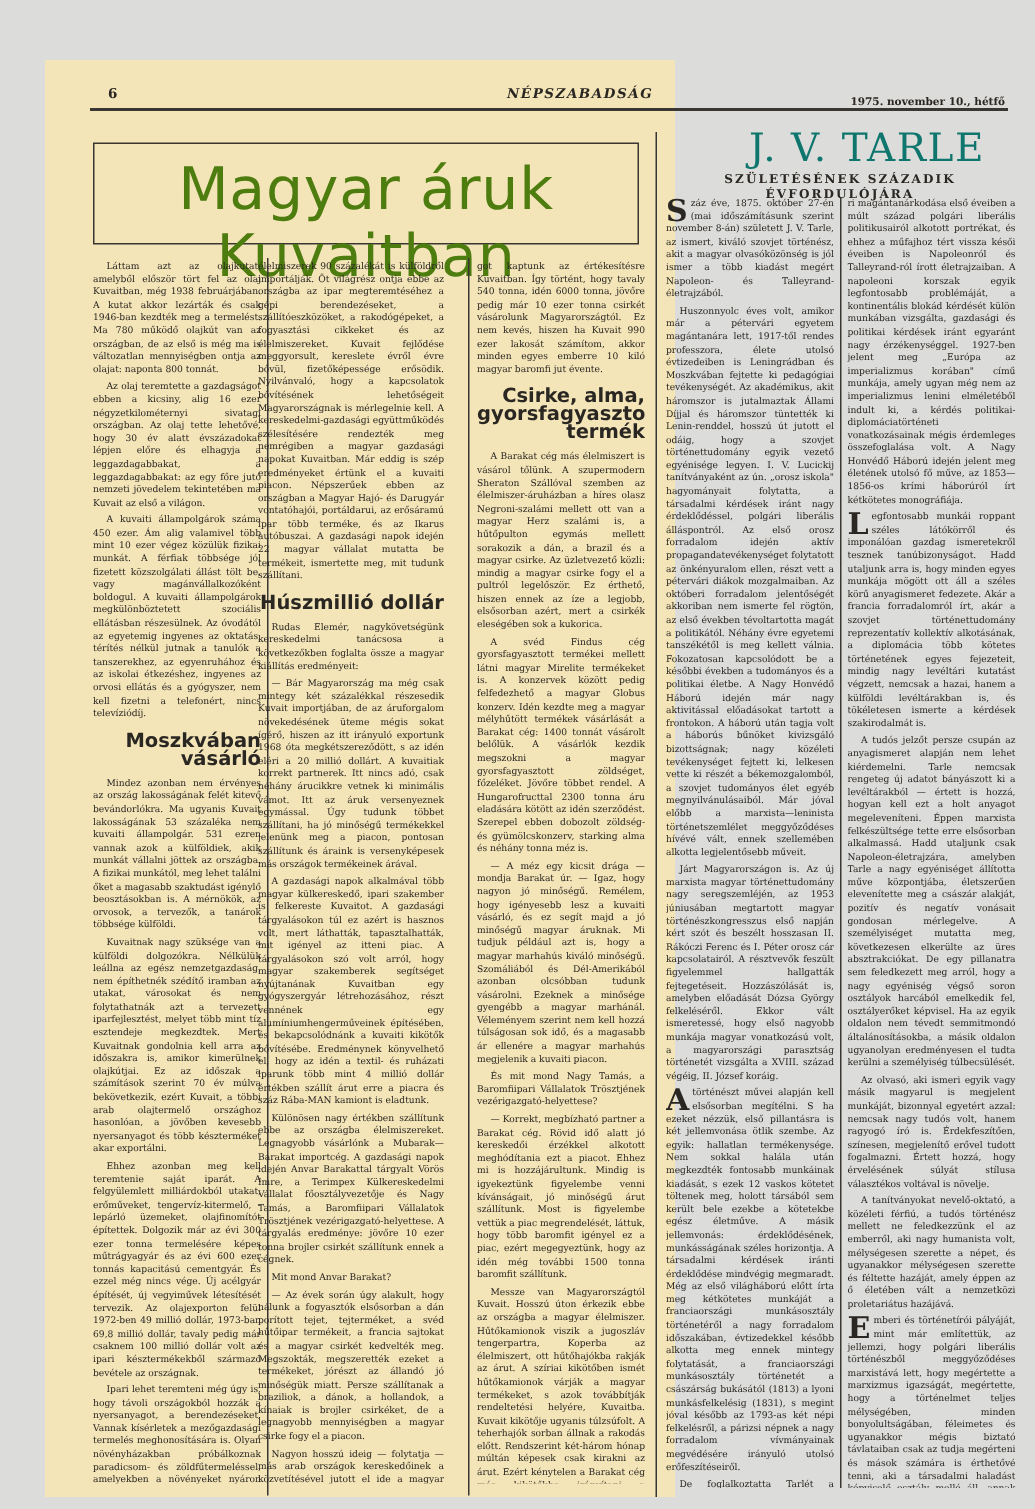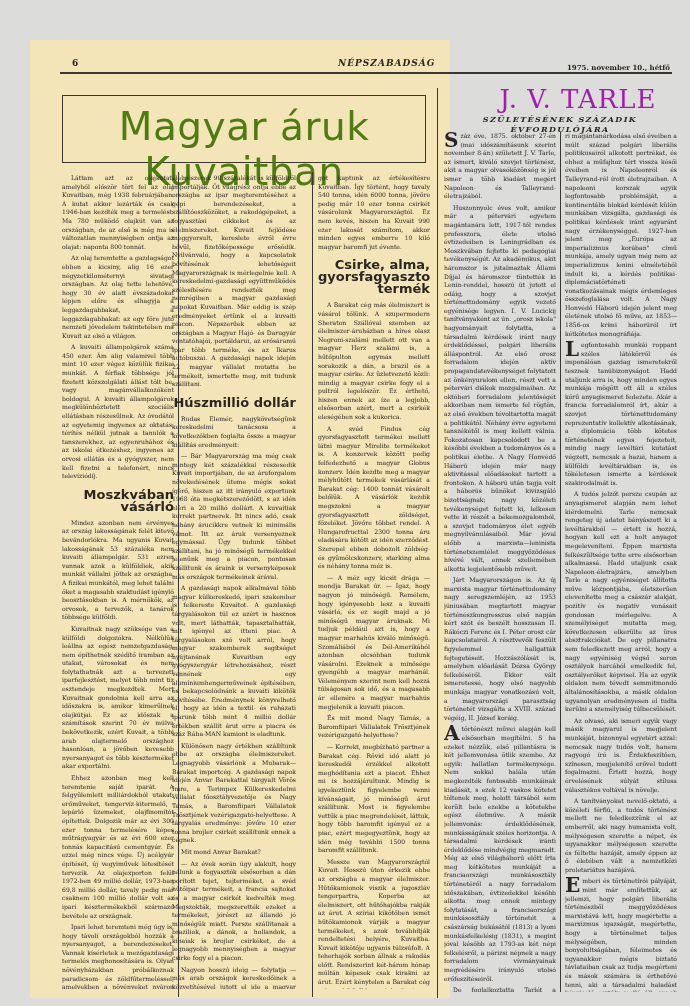--- a/index.html
+++ b/index.html
@@ -11,22 +11,22 @@
   .header .title { position:absolute; left:278px; top:0; letter-spacing:1px;font-style:italic; }
   .header .date { position:absolute; right:0; top:5px; font-size:7px; }
   .rule { position:absolute; left:60px; top:72px; width:612px; height:2px; background:#3a3632; }
   .headline-box { position:absolute; left:62px; top:95px; width:364px; height:68px; border:1.5px solid #3a3632; box-sizing:border-box; }
   .headline { position:absolute; left:0; right:0; top:8px; text-align:center; font-family:"DejaVu Sans", sans-serif; font-size:39px; color:#4d7c0f; letter-spacing:0.5px; }
   .vrule { position:absolute; width:1px; background:#3a3632; }
   .col { position:absolute; font-size:6.1px; line-height:8.6px; text-align:justify; overflow:hidden; }
   .col p { margin:0 0 3px 0; text-indent:9px; }
   .col p.noind { text-indent:0; }
   .sub { font-family:"DejaVu Sans", sans-serif; font-weight:bold; font-size:13px; text-align:right; margin:8px 0 6px 0; line-height:12px; }
-  .tarle-title { position:absolute; left:478px; top:84px; width:200px; text-align:center; font-size:26px; letter-spacing:1px; color:#a21caf; }
-  .tarle-sub { position:absolute; left:440px; top:114px; width:240px; text-align:center; font-size:8px; font-style:italic; font-weight:bold; letter-spacing:1.4px; }
+  .tarle-title { position:absolute; left:478px; top:84px; width:200px; text-align:center; font-size:26px; letter-spacing:1px; color:#0f766e; }
+  .tarle-sub { position:absolute; left:440px; top:114px; width:240px; text-align:center; font-size:8px; font-weight:bold; letter-spacing:1.4px; }
   .dropcap { float:left; font-size:20px; line-height:17px; margin:0 2px 0 0; font-weight:bold; }
 </style>
 </head>
 <body>
 
 <div class="page">
   <div class="yellow"></div>
 
   <div class="header">
     <span class="pno">6</span>

